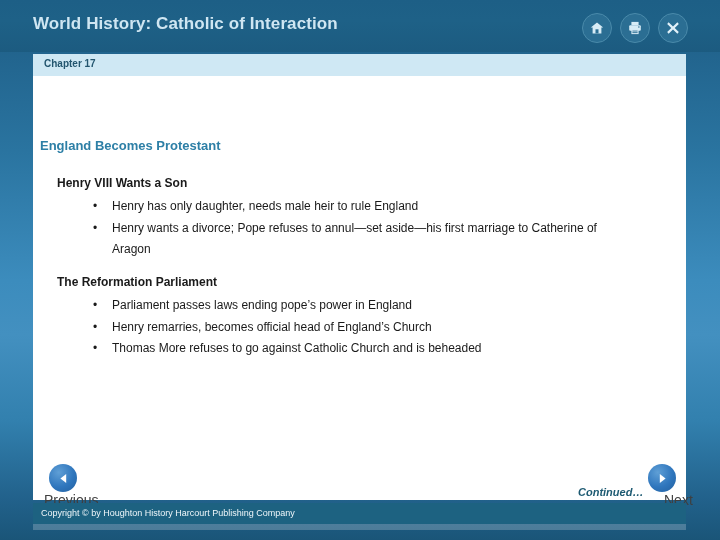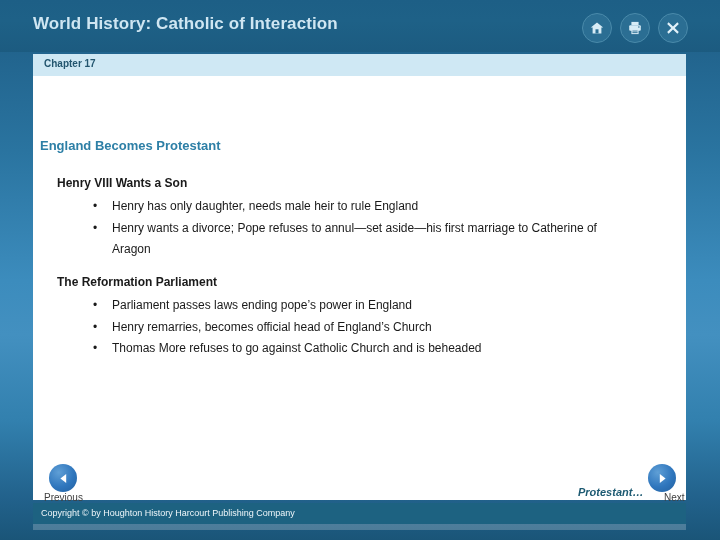--- a/index.html
+++ b/index.html
@@ -157,21 +157,21 @@
     display: flex;
     align-items: center;
     justify-content: center;
     cursor: pointer;
   }
   .prev-btn { left: 49px; top: 464px; }
   .next-btn { left: 648px; top: 464px; }
 
   .nav-label {
     position: absolute;
-    font-size: 10px;
+    font-size: 14px;
     color: #3f3f3f;
     white-space: nowrap;
   }
   .prev-label { left: 44px; top: 492px; }
   .next-label { left: 664px; top: 492px; }
 
   .continued {
     position: absolute;
     left: 578px;
     top: 486px;
@@ -283,20 +283,20 @@
   </div>
   <div class="nav-label prev-label">Previous</div>
 
   <div class="nav-btn next-btn">
     <svg width="13" height="13" viewBox="0 0 13 13" aria-hidden="true">
       <path d="M3.8 2.1 L9.6 6.5 L3.8 10.9 Z" fill="#ffffff"></path>
     </svg>
   </div>
   <div class="nav-label next-label">Next</div>
 
-  <div class="continued">Protestant…</div>
+  <div class="continued">Continued…</div>
 
   <div class="copyright-bar">
     <div class="copyright-text">Copyright © by Houghton History Harcourt Publishing Company</div>
   </div>
   <div class="bottom-shade"></div>
 
 </div>
 
 </body></html>

